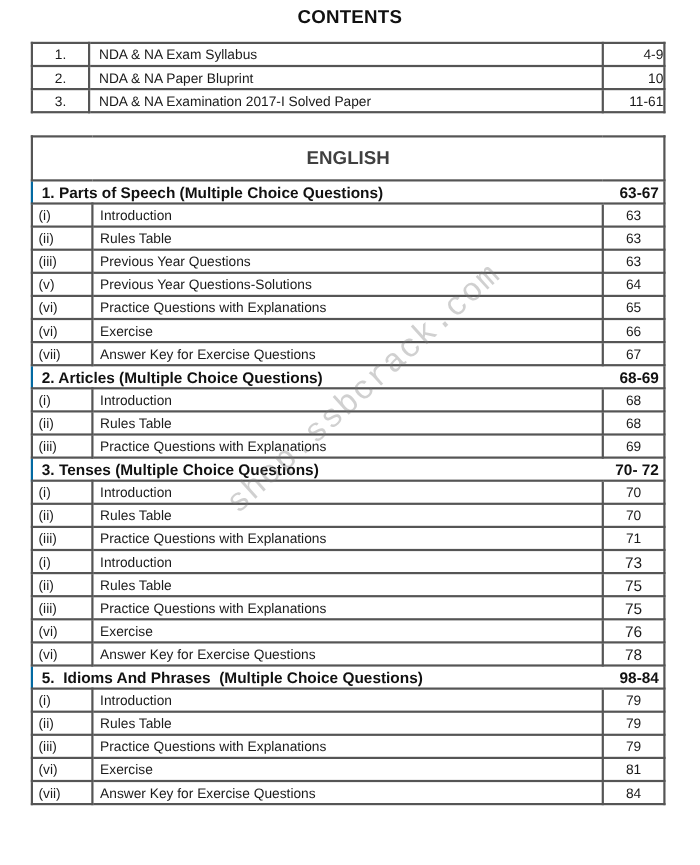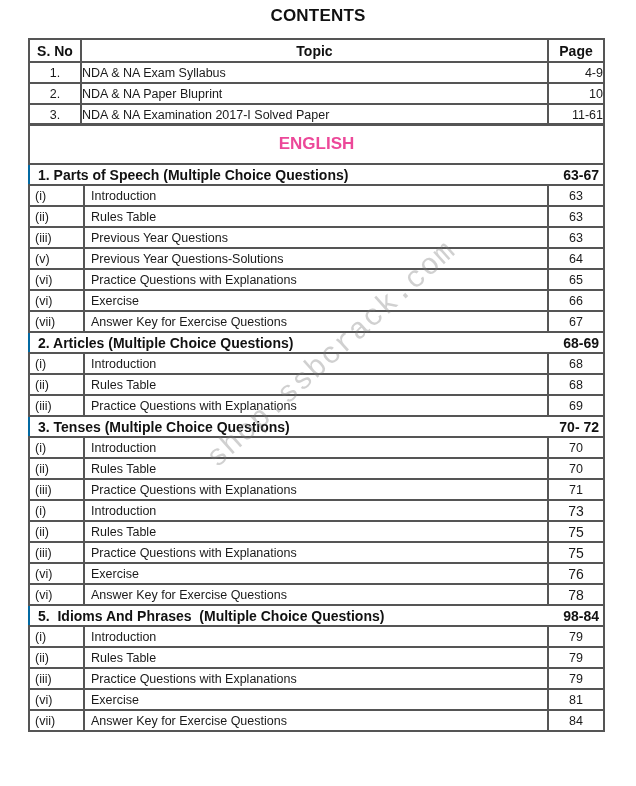--- a/index.html
+++ b/index.html
@@ -49,35 +49,35 @@
       font-weight: bold;
       height: 21px;
       text-align: center;
       color: #111;
     }
     .top-table td {
       font-size: 12.5px;
       height: 19px;
     }
     .top-table td.num { text-align: center; }
-    .top-table td.topic { padding-left: 0; text-align: left; }
+    .top-table td.topic { padding-left: 8px; text-align: left; }
     .top-table td.page { text-align: right; }
     .top-table tr.last td.page { border-left: 2px solid #111; }
 
     
     .main-table { top: 123px; }
     .main-table col.c1 { width: 55px; }
     .main-table col.c2 { width: 464px; }
     .main-table col.c3 { width: 56px; }
     .main-table td.subject {
       height: 38px;
       text-align: center;
       font-size: 17px;
       font-weight: bold;
-      color: #ec4899;
+      color: #404040;
     }
     .main-table tr.chapter td {
       height: 19px;
       font-size: 14px;
       font-weight: bold;
       color: #111;
       border-left: 2px solid #0369a1;
     }
     .main-table tr.chapter td.ch-title {
       padding-left: 8px;
@@ -116,25 +116,20 @@
 
 <div class="page-title">CONTENTS</div>
 
 <table class="top-table">
   <colgroup>
       <col class="c1">
       <col class="c2">
       <col class="c3">
     </colgroup>
   <tbody>
-      <tr>
-    <th>S. No</th>
-    <th>Topic</th>
-    <th>Page</th>
-  </tr>
   <tr>
     <td class="num">1.</td>
     <td class="topic">NDA &amp; NA Exam Syllabus</td>
     <td class="page">4-9</td>
   </tr>
   <tr>
     <td class="num">2.</td>
     <td class="topic">NDA &amp; NA Paper Bluprint</td>
     <td class="page">10</td>
   </tr>

